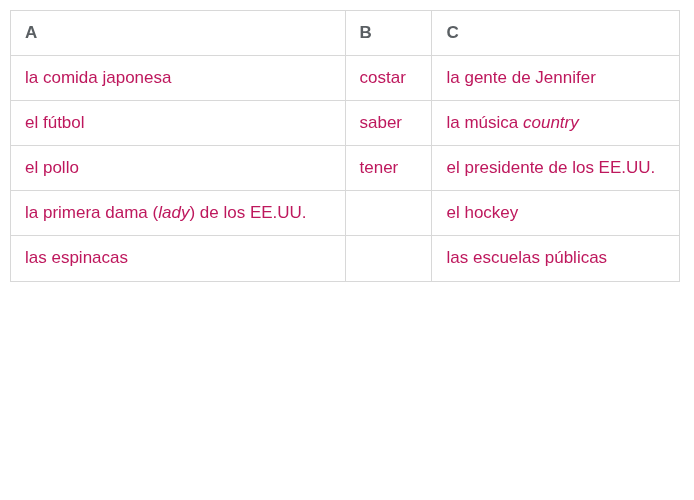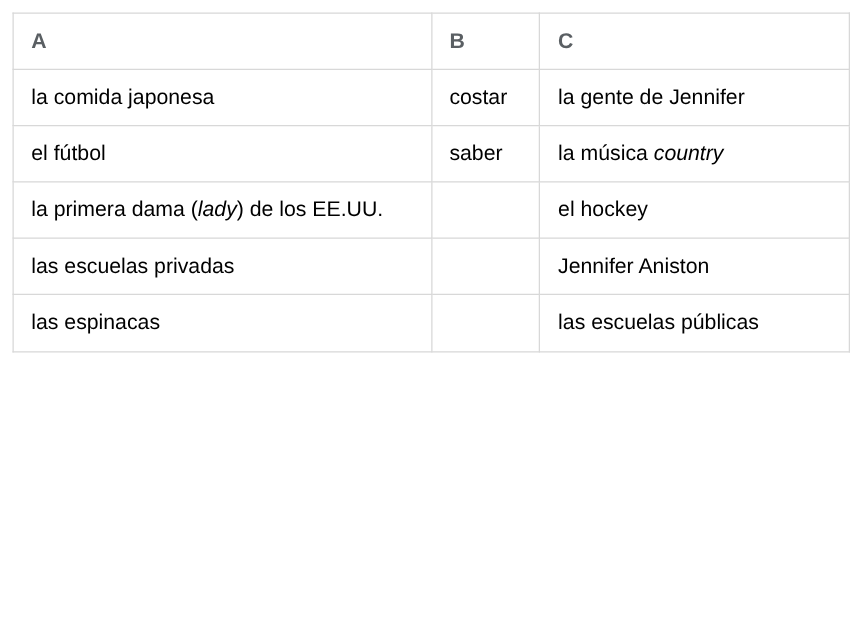--- a/index.html
+++ b/index.html
@@ -16,21 +16,21 @@
     table {
       border-collapse: collapse;
       width: 670px;
     }
     th, td {
       border: 1px solid #d8d8d8;
       padding: 11px 14px;
       text-align: left;
       vertical-align: middle;
       font-weight: 400;
-      color: #000000;
+      color: #be185d;
       font-size: 17px;
       line-height: 1.3;
     }
     th {
       font-weight: 600;
       color: #5a5f63;
       background: #ffffff;
     }
     .col-a { width: 50%; }
     .col-b { width: 13%; }
@@ -55,28 +55,28 @@
         <td class="col-a">la comida japonesa</td>
         <td class="col-b">costar</td>
         <td class="col-c">la gente de Jennifer</td>
       </tr>
       <tr>
         <td class="col-a">el fútbol</td>
         <td class="col-b">saber</td>
         <td class="col-c">la música <em class="italic">country</em></td>
       </tr>
       <tr>
+        <td class="col-a">el pollo</td>
+        <td class="col-b">tener</td>
+        <td class="col-c">el presidente de los EE.UU.</td>
+      </tr>
+      <tr>
         <td class="col-a">la primera dama (<em class="italic">lady</em>) de los EE.UU.</td>
         <td class="col-b"></td>
         <td class="col-c">el hockey</td>
-      </tr>
-      <tr>
-        <td class="col-a">las escuelas privadas</td>
-        <td class="col-b"></td>
-        <td class="col-c">Jennifer Aniston</td>
       </tr>
       <tr>
         <td class="col-a">las espinacas</td>
         <td class="col-b"></td>
         <td class="col-c">las escuelas públicas</td>
       </tr>
     </tbody>
 </table>
 
 </body></html>

